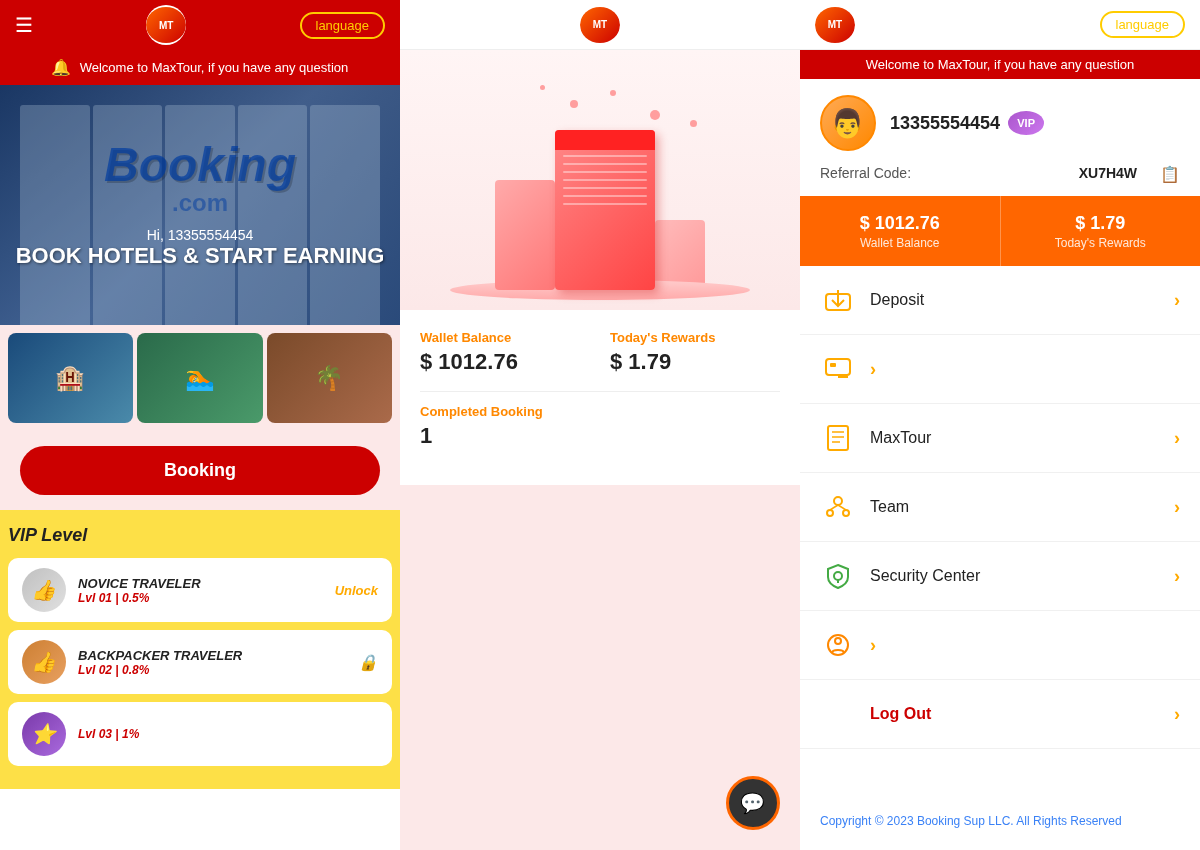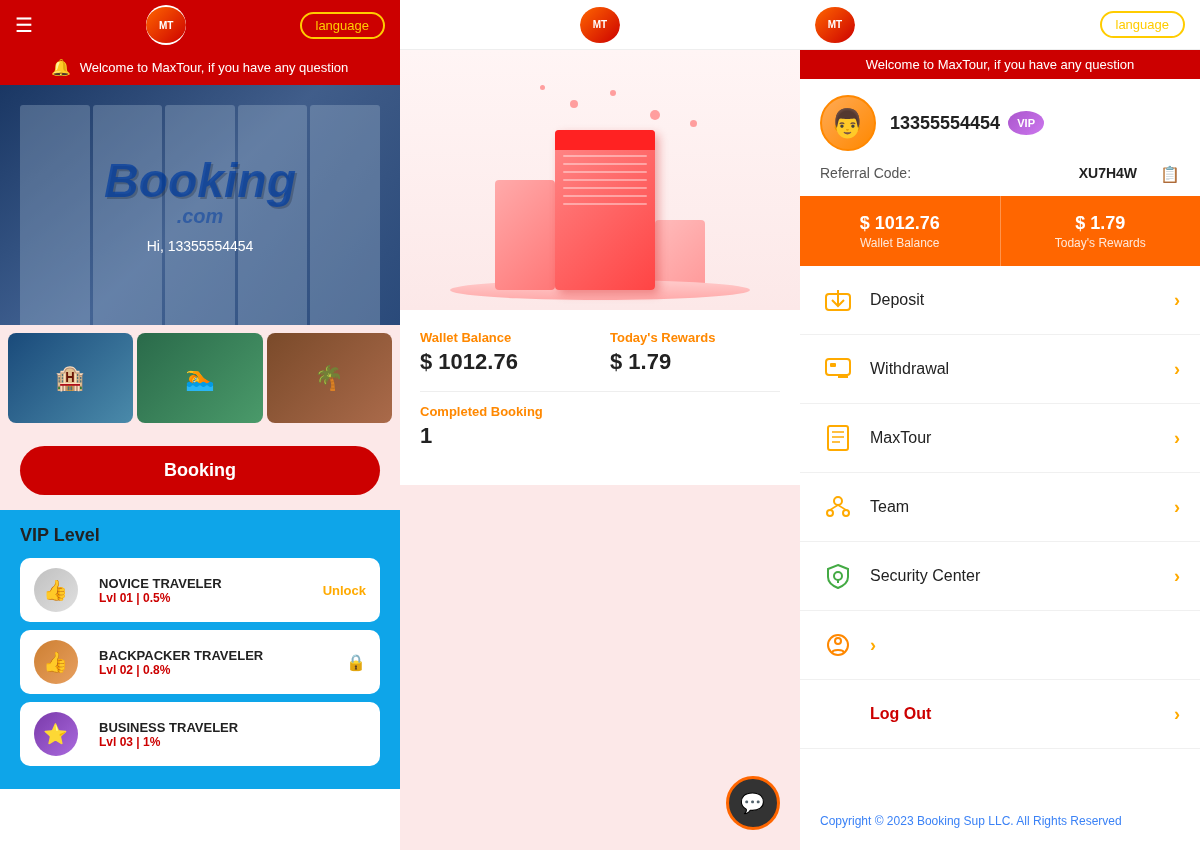--- a/index.html
+++ b/index.html
@@ -96,24 +96,23 @@
     }
     .booking-text-large {
       font-size: 48px;
       font-weight: 900;
       color: rgba(0,60,160,0.7);
       font-style: italic;
       line-height: 1;
       text-shadow: 2px 2px 0 rgba(0,0,0,0.2);
     }
     .booking-com-text {
-      font-size: 20px;
+      font-size: 24px;
       font-weight: 900;
       color: rgba(0,60,160,0.5);
-      font-style: italic;
     }
     .hero-user {
       color: white;
       font-size: 14px;
       margin-top: 10px;
     }
     .hero-title {
       color: white;
       font-size: 22px;
       font-weight: bold;
@@ -153,22 +152,23 @@
       color: white;
       border: none;
       border-radius: 25px;
       padding: 14px;
       font-size: 18px;
       font-weight: bold;
       cursor: pointer;
     }
 
     .vip-section {
-      background: #0ea5e9;
-      padding: 15px 20px;
+      background: #fde047;
+      padding: 15px 8px;
+      font-style: italic;
     }
     .vip-title {
       font-size: 18px;
       font-weight: bold;
       color: #222;
       margin-bottom: 12px;
     }
 
     .vip-item {
       display: flex;
@@ -183,21 +183,21 @@
       width: 44px; height: 44px;
       border-radius: 50%;
       display: flex; align-items: center; justify-content: center;
       font-size: 20px;
       flex-shrink: 0;
     }
     .vip-badge-1 { background: linear-gradient(135deg, #c0c0c0, #e0e0e0); }
     .vip-badge-2 { background: linear-gradient(135deg, #cd7f32, #e8a060); }
     .vip-badge-3 { background: linear-gradient(135deg, #7a3aaa, #aa6ade); }
 
-    .vip-info { flex: 1; margin-left: 9px; }
+    .vip-info { flex: 1; }
     .vip-name { font-size: 13px; font-weight: bold; color: #222; }
     .vip-level { font-size: 12px; color: #cc0000; font-weight: bold; }
     .vip-action { font-size: 13px; font-weight: bold; }
     .unlock-text { color: #ffaa00; }
     .lock-icon { color: #00aa44; font-size: 16px; }
 
     
     .middle-panel {
       width: 400px;
       height: 850px;
@@ -494,20 +494,21 @@
       <div class="hero-column"></div>
       <div class="hero-column"></div>
       <div class="hero-column"></div>
     </div>
     <div class="hero-overlay">
       <div style="text-align:center;">
         <div class="booking-text-large">Booking</div>
         <div class="booking-com-text">.com</div>
       </div>
       <div class="hero-user">Hi, 13355554454</div>
+      <div class="hero-title">BOOK HOTELS &amp; START EARNING</div>
     </div>
   </div>
 
   <div class="hotel-images">
     <div class="hotel-img hotel-img-1">
       <div class="hotel-img-inner">🏨</div>
     </div>
     <div class="hotel-img hotel-img-2">
       <div class="hotel-img-inner">🏊</div>
     </div>
@@ -537,21 +538,20 @@
       <div class="vip-info">
         <div class="vip-name">BACKPACKER TRAVELER</div>
         <div class="vip-level">Lvl 02 | 0.8%</div>
       </div>
       <span class="lock-icon">🔒</span>
     </div>
 
     <div class="vip-item">
       <div class="vip-badge vip-badge-3">⭐</div>
       <div class="vip-info">
-        <div class="vip-name">BUSINESS TRAVELER</div>
         <div class="vip-level">Lvl 03 | 1%</div>
       </div>
     </div>
   </div>
 </div>
 
 <div class="middle-panel">
 
   <div class="mid-header">
     <div class="logo-circle">
@@ -674,21 +674,20 @@
     </div>
 
     <div class="menu-item">
       <div class="menu-icon-wrap">
         <svg class="menu-icon-svg" viewBox="0 0 28 28" fill="none">
           <rect x="2" y="4" width="24" height="16" rx="3" fill="none" stroke="#ffaa00" stroke-width="2"></rect>
           <rect x="6" y="8" width="6" height="4" rx="1" fill="#ffaa00"></rect>
           <line x1="14" y1="22" x2="24" y2="22" stroke="#ffaa00" stroke-width="2"></line>
         </svg>
       </div>
-      <span class="menu-label">Withdrawal</span>
       <span class="menu-chevron">›</span>
     </div>
 
     <div class="menu-item">
       <div class="menu-icon-wrap">
         <svg class="menu-icon-svg" viewBox="0 0 28 28" fill="none">
           <rect x="4" y="2" width="20" height="24" rx="2" fill="none" stroke="#ffaa00" stroke-width="2"></rect>
           <line x1="8" y1="8" x2="20" y2="8" stroke="#ffaa00" stroke-width="1.5"></line>
           <line x1="8" y1="13" x2="20" y2="13" stroke="#ffaa00" stroke-width="1.5"></line>
           <line x1="8" y1="18" x2="16" y2="18" stroke="#ffaa00" stroke-width="1.5"></line>

